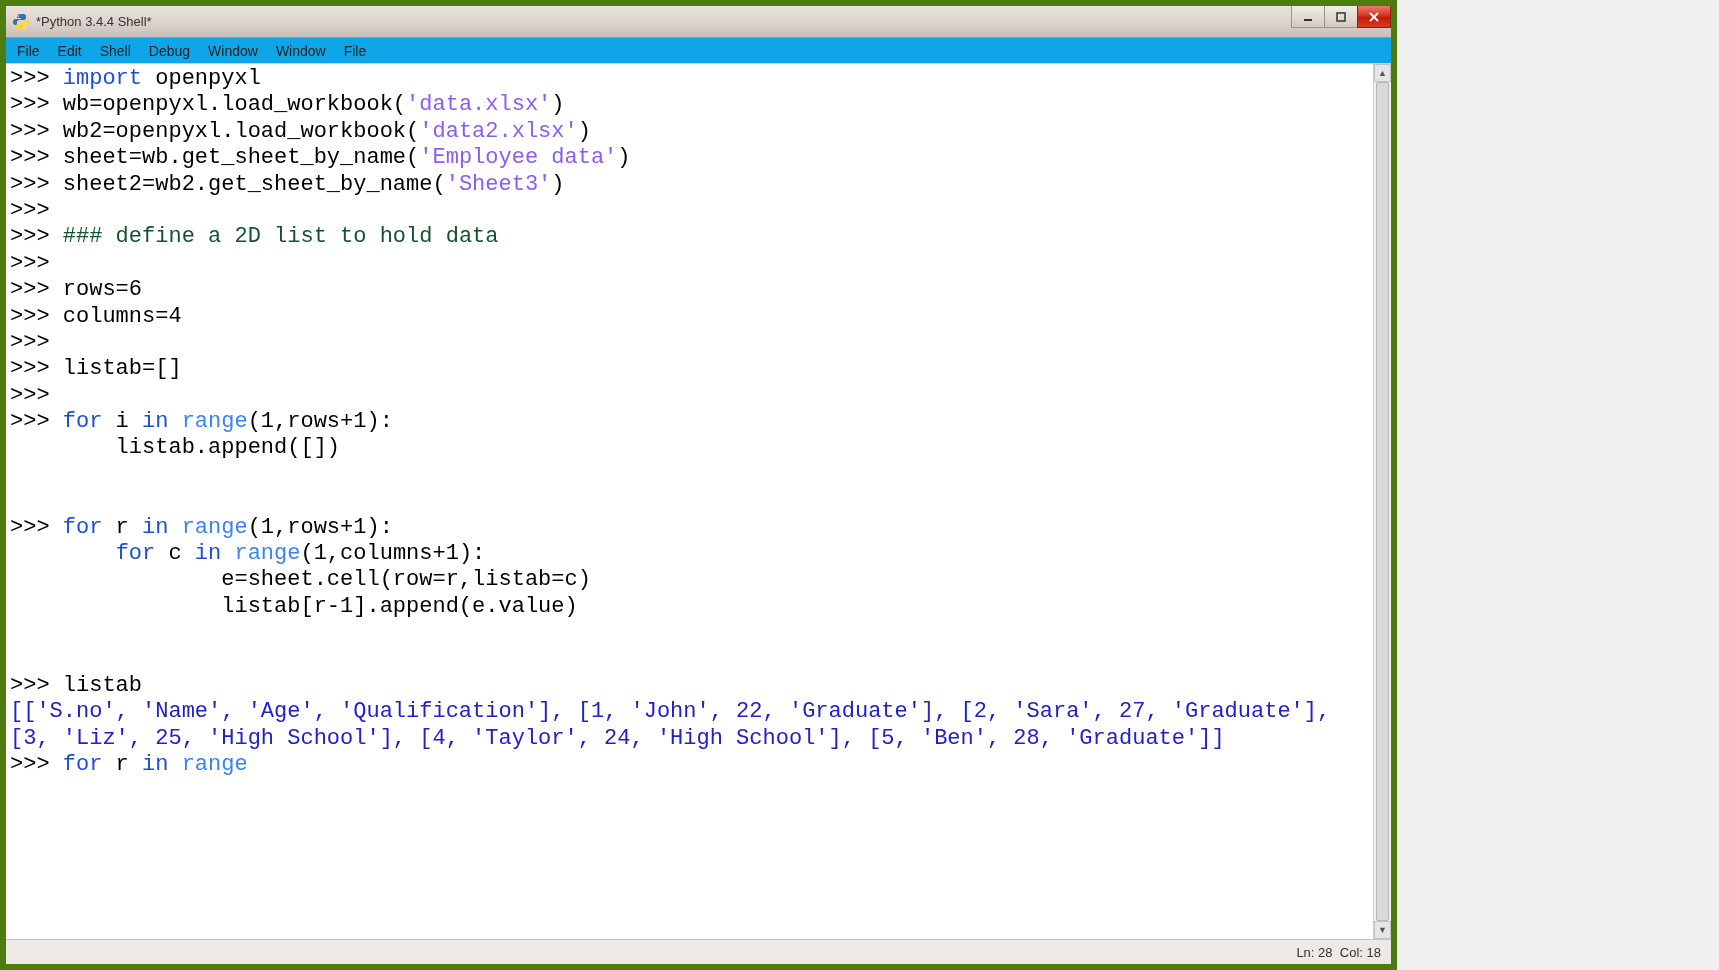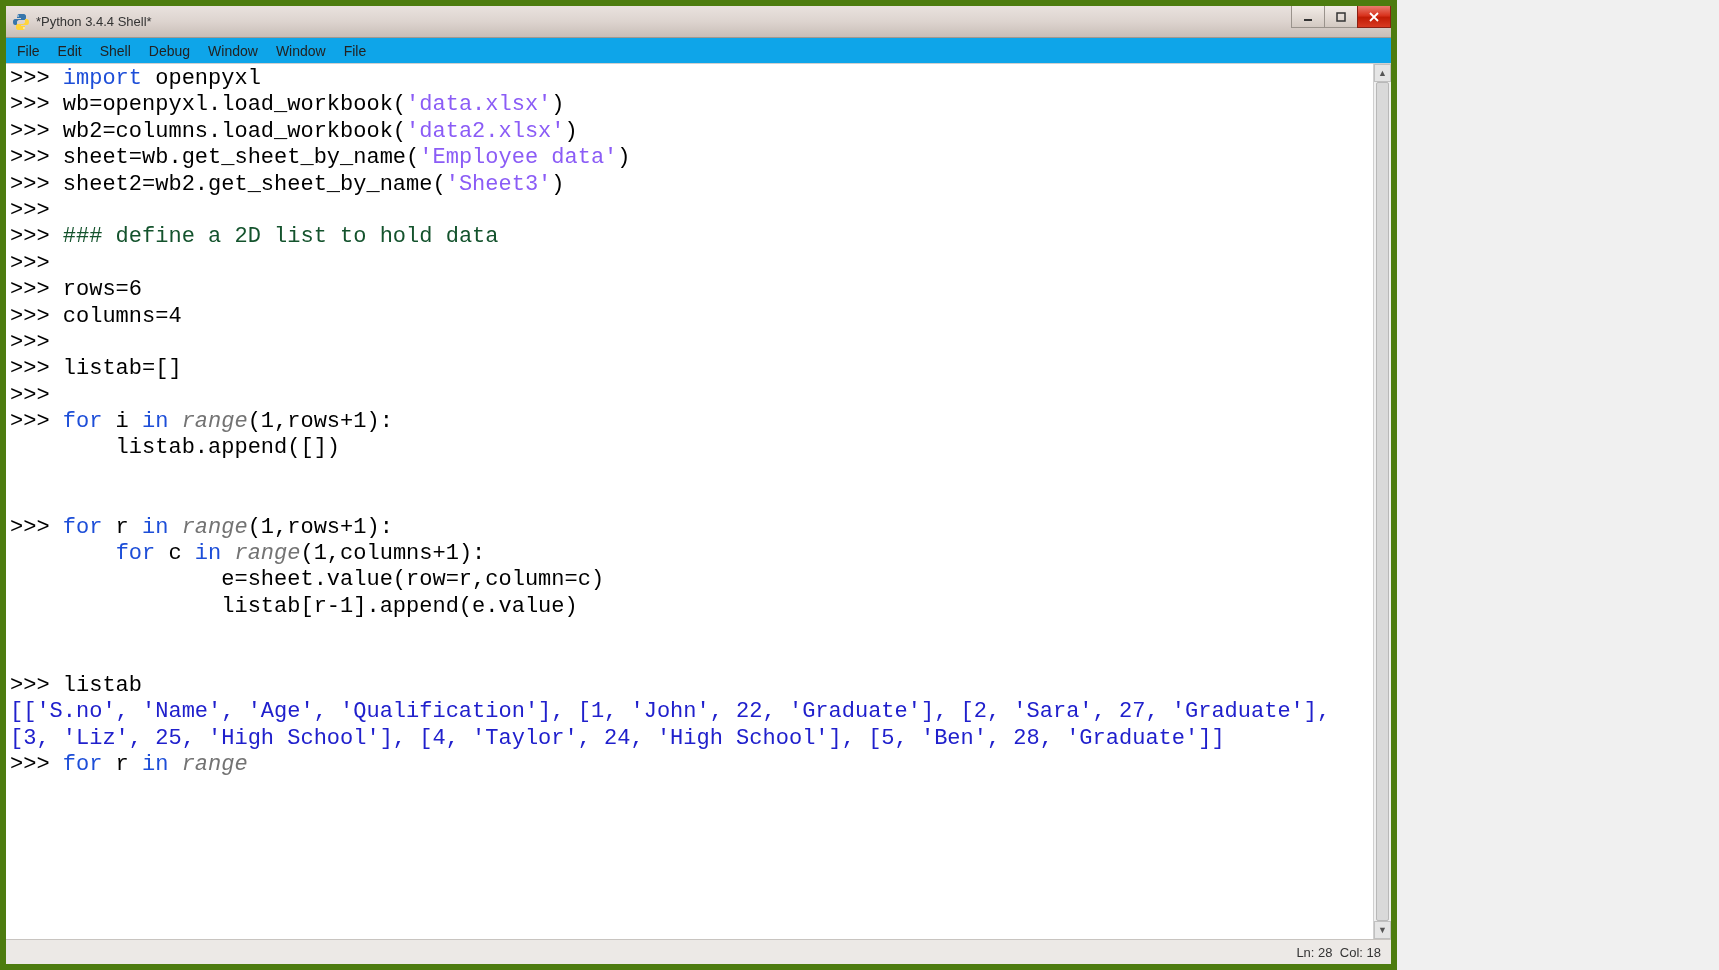--- a/index.html
+++ b/index.html
@@ -127,21 +127,21 @@
     display: flex;
     align-items: center;
     justify-content: flex-end;
     padding: 12px 10px;
     font-size: 13px;
     color: #333;
   }
 
   
   .kw-orange { color: #1d4ed8; }    
-  .fn-purple { color: #737373; font-style: italic; }    
+  .fn-purple { color: #3b82f6; }    
   .str-green { color: #8b5cf6; }    
   .comment-red { color: #14532d; }  
   .out-blue  { color: #2020cc; }    
 
 </style>
 </head>
 <body>
 
 <div class="window">
 
@@ -180,38 +180,38 @@
     <span class="menu-item">Shell</span>
     <span class="menu-item">Debug</span>
     <span class="menu-item">Window</span>
     <span class="menu-item">Window</span>
     <span class="menu-item">File</span>
   </div>
 
   <div class="content-wrap">
     <div class="content"><span>&gt;&gt;&gt; </span><span class="kw-orange">import</span><span> openpyxl</span>
 <span>&gt;&gt;&gt; </span><span>wb=openpyxl.load_workbook(</span><span class="str-green">'data.xlsx'</span><span>)</span>
-<span>&gt;&gt;&gt; </span><span>wb2=columns.load_workbook(</span><span class="str-green">'data2.xlsx'</span><span>)</span>
+<span>&gt;&gt;&gt; </span><span>wb2=openpyxl.load_workbook(</span><span class="str-green">'data2.xlsx'</span><span>)</span>
 <span>&gt;&gt;&gt; </span><span>sheet=wb.get_sheet_by_name(</span><span class="str-green">'Employee data'</span><span>)</span>
 <span>&gt;&gt;&gt; </span><span>sheet2=wb2.get_sheet_by_name(</span><span class="str-green">'Sheet3'</span><span>)</span>
 <span>&gt;&gt;&gt; </span>
 <span>&gt;&gt;&gt; </span><span class="comment-red">### define a 2D list to hold data</span>
 <span>&gt;&gt;&gt; </span>
 <span>&gt;&gt;&gt; </span><span>rows=6</span>
 <span>&gt;&gt;&gt; </span><span>columns=4</span>
 <span>&gt;&gt;&gt; </span>
 <span>&gt;&gt;&gt; </span><span>listab=[]</span>
 <span>&gt;&gt;&gt; </span>
 <span>&gt;&gt;&gt; </span><span class="kw-orange">for</span><span> i </span><span class="kw-orange">in</span><span> </span><span class="fn-purple">range</span><span>(1,rows+1):</span>
 <span>        listab.append([])</span>
 
 &nbsp;
 <span>&gt;&gt;&gt; </span><span class="kw-orange">for</span><span> r </span><span class="kw-orange">in</span><span> </span><span class="fn-purple">range</span><span>(1,rows+1):</span>
 <span>        </span><span class="kw-orange">for</span><span> c </span><span class="kw-orange">in</span><span> </span><span class="fn-purple">range</span><span>(1,columns+1):</span>
-<span>                e=sheet.value(row=r,column=c)</span>
+<span>                e=sheet.cell(row=r,listab=c)</span>
 <span>                listab[r-1].append(e.value)</span>
 
 &nbsp;
 <span>&gt;&gt;&gt; </span><span>listab</span>
 <span class="out-blue" style="white-space: pre-wrap;">[['S.no', 'Name', 'Age', 'Qualification'], [1, 'John', 22, 'Graduate'], [2, 'Sara', 27, 'Graduate'], [3, 'Liz', 25, 'High School'], [4, 'Taylor', 24, 'High School'], [5, 'Ben', 28, 'Graduate']]</span>
 <span>&gt;&gt;&gt; </span><span class="kw-orange">for</span><span> r </span><span class="kw-orange">in</span><span> </span><span class="fn-purple">range</span></div>
 
     <div class="scrollbar">
       <div class="sb-up">▲</div>
       <div class="sb-thumb"></div>

